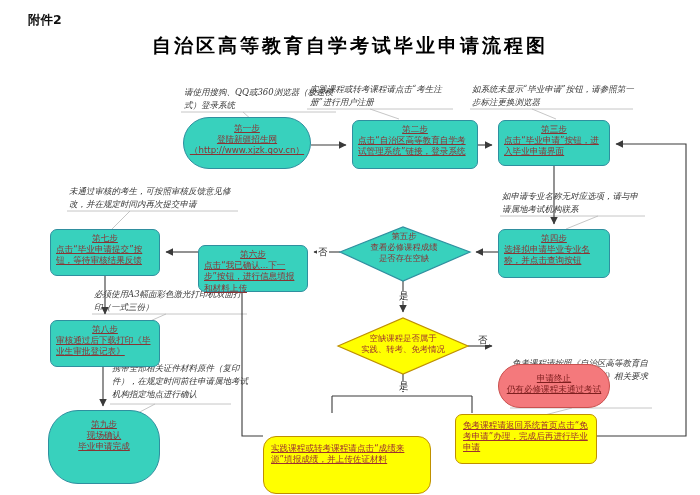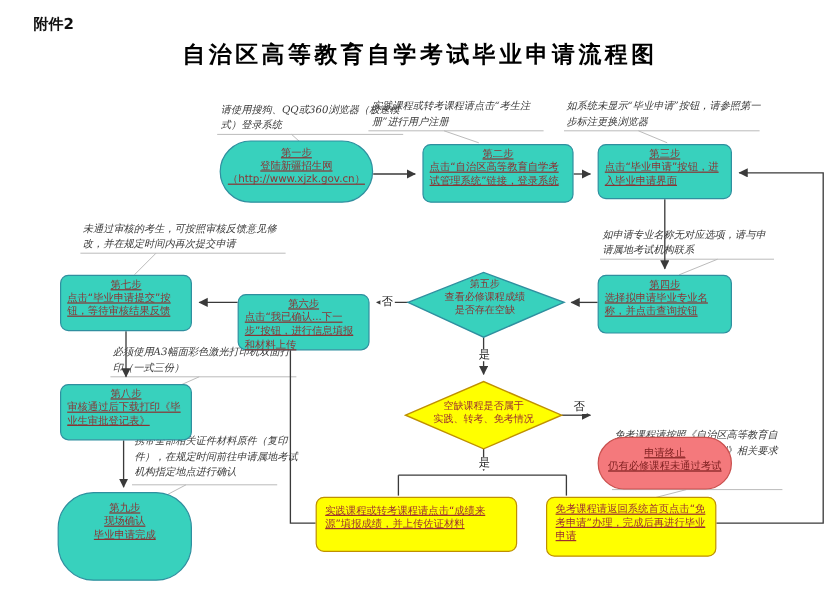--- a/index.html
+++ b/index.html
@@ -142,21 +142,21 @@
   <div class="dtext2" style="left:330px;top:333px;width:146px;">
     <span class="nt">空缺课程是否属于</span>
     <span class="nt">实践、转考、免考情况</span>
   </div>
 
   <div class="node red-stadium" style="left:498px;top:324px;width:112px;height:44px;padding-top:8px;margin-top:40px;">
     <span class="nt">申请终止</span>
     <span class="nt">仍有必修课程未通过考试</span>
   </div>
 
-  <div class="node yellow" style="left:263px;top:414px;width:168px;height:46px;padding:6px 7px;">实践课程或转考课程请点击“成绩来源”填报成绩，并上传佐证材料</div>
+  <div class="node yellow" style="left:263px;top:436px;width:168px;height:58px;padding:6px 7px;border-radius:13px;">实践课程或转考课程请点击“成绩来源”填报成绩，并上传佐证材料</div>
   <div class="node yellow" style="left:455px;top:414px;width:142px;height:50px;padding:5px 7px;">免考课程请返回系统首页点击“免考申请”办理，完成后再进行毕业申请</div>
 
   <div class="yn" style="left:317px;top:247px;">否</div>
   <div class="yn" style="left:398px;top:291px;">是</div>
   <div class="yn" style="left:477px;top:335px;">否</div>
   <div class="yn" style="left:398px;top:381px;">是</div>
 
 </div>
 
 </body></html>

